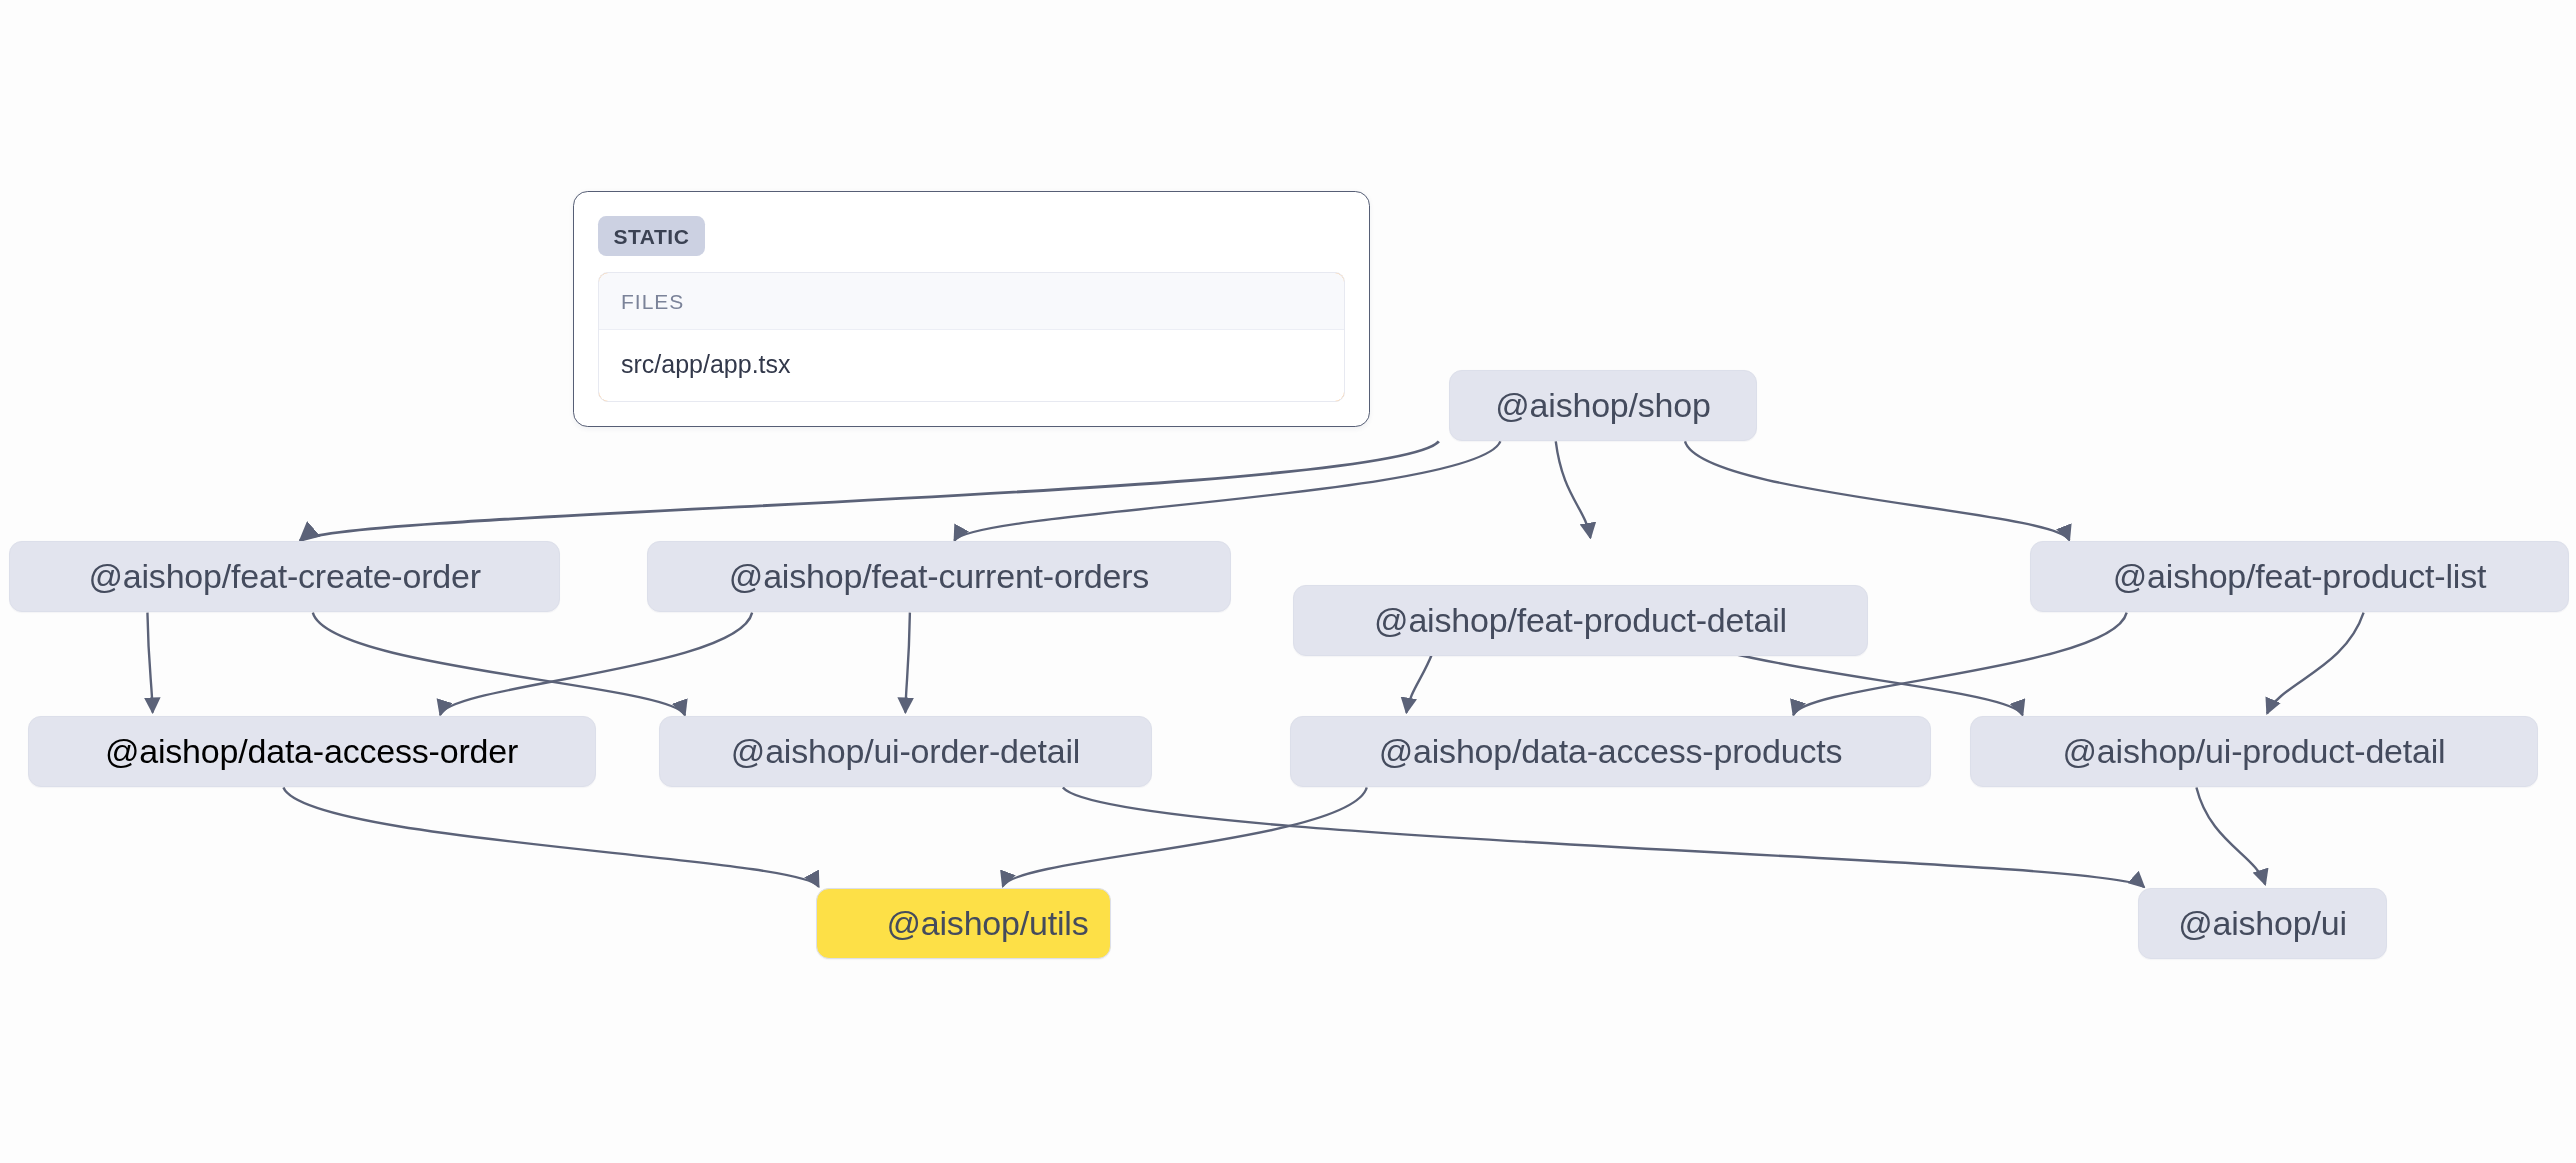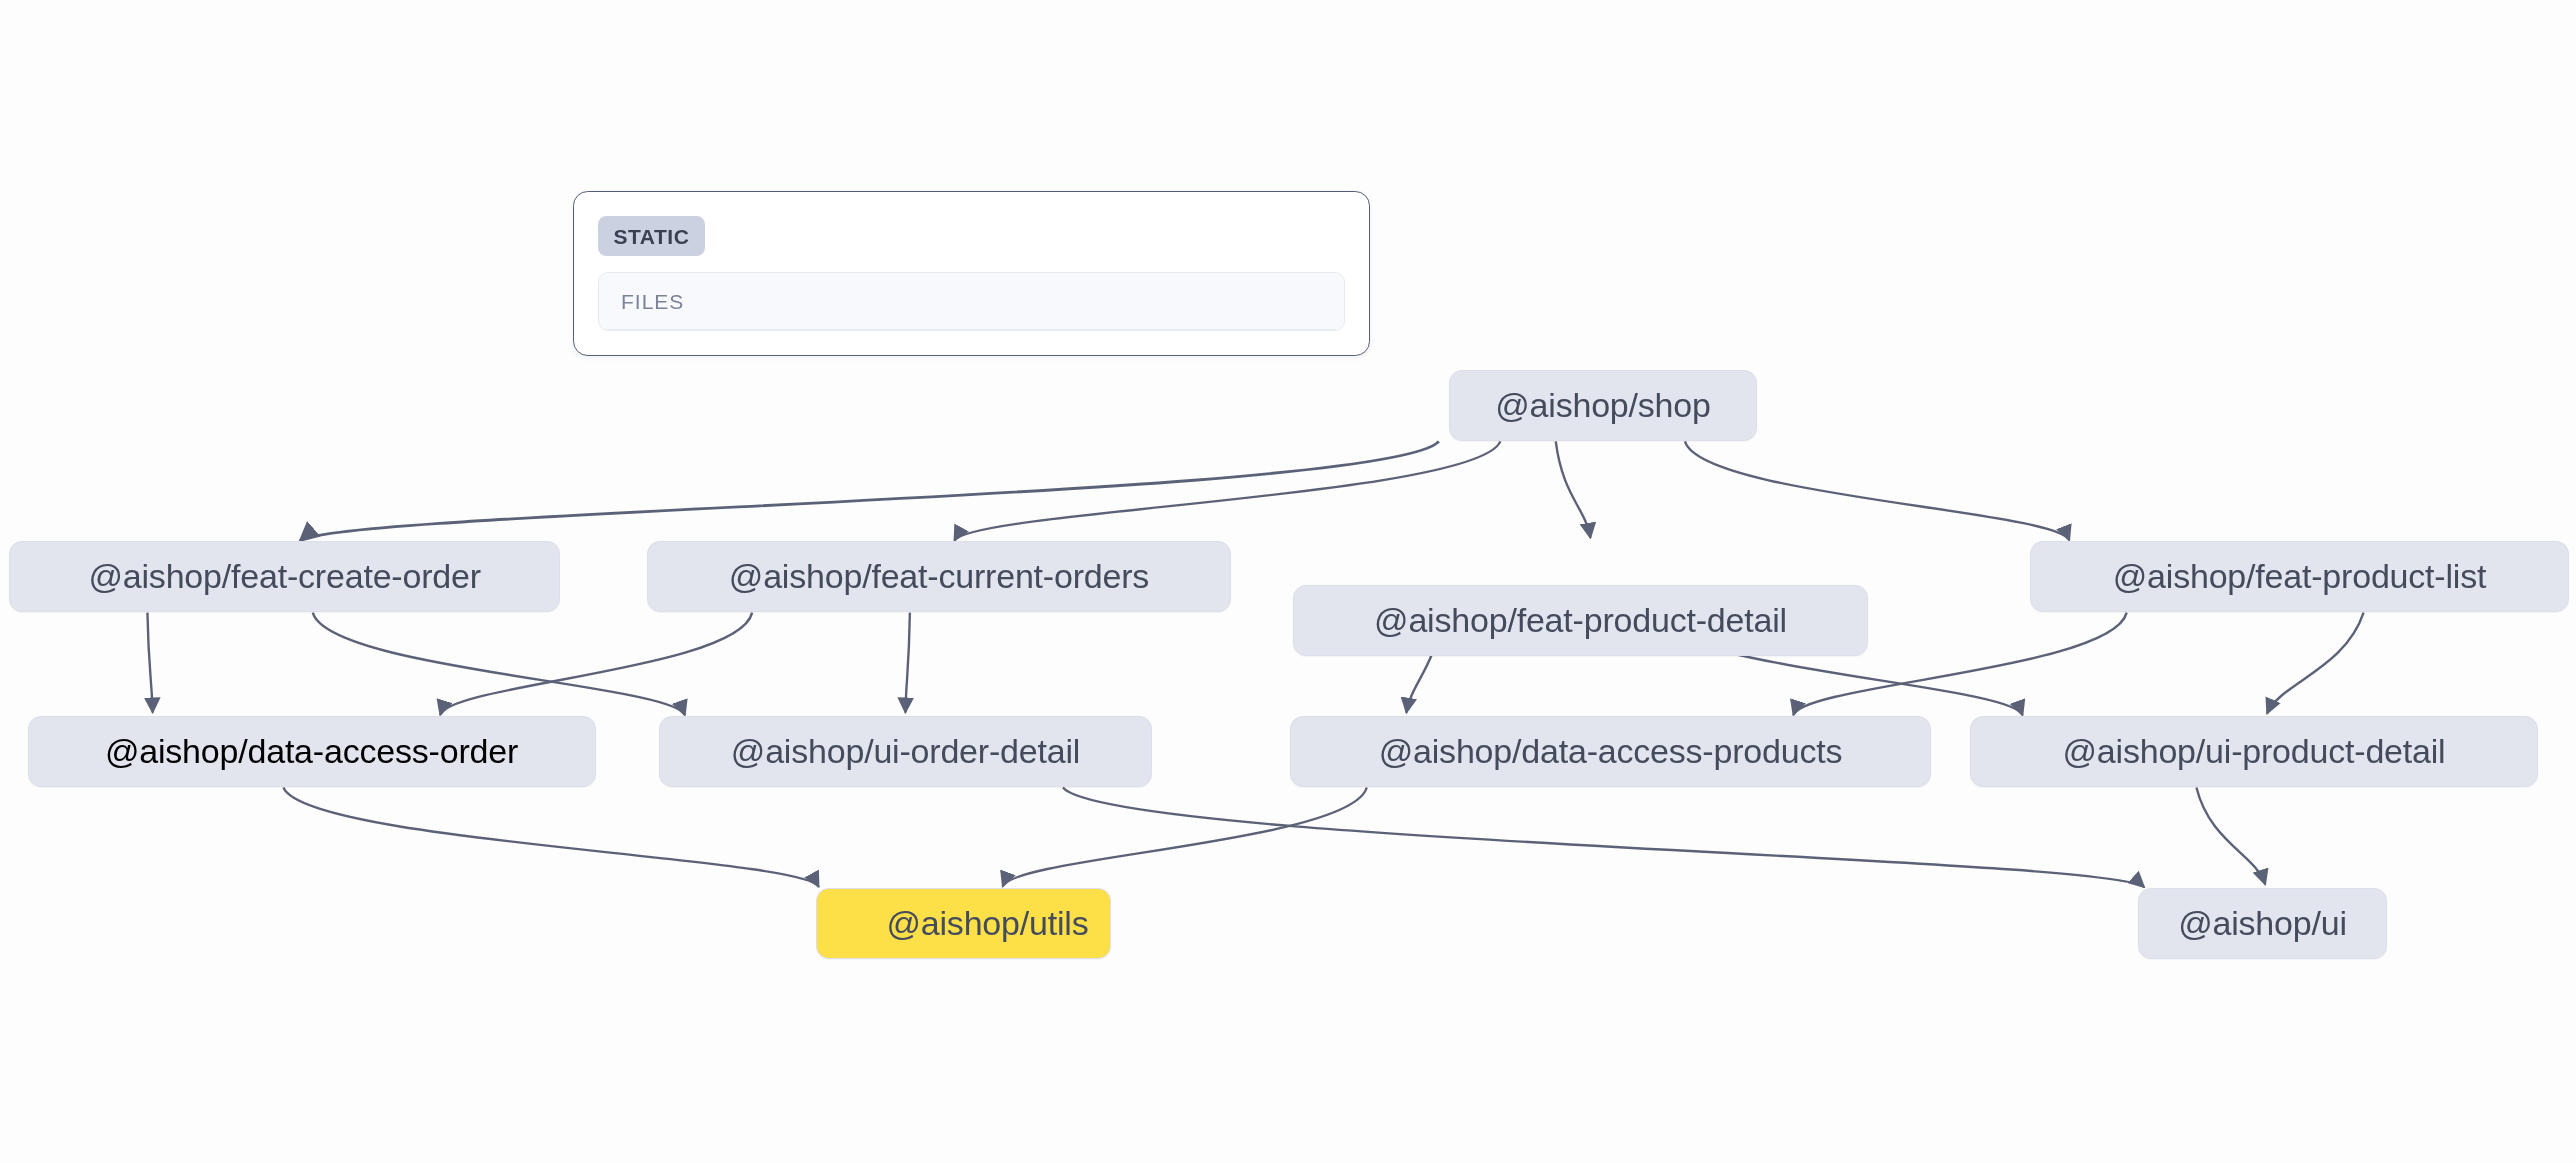--- a/index.html
+++ b/index.html
@@ -173,17 +173,20 @@
         <span>@aishop/ui</span>
       </div>
     </div>
 
   <div id="details-card">
     <div id="card-header">
       <span id="static-badge">STATIC</span>
     </div>
     <div id="files-panel">
       <div id="files-header">FILES</div>
+      <div id="files-list">
+          <div class="file-row">src/app/app.tsx</div>
+        </div>
     </div>
   </div>
 
 </div>
 
 
 </body></html>

